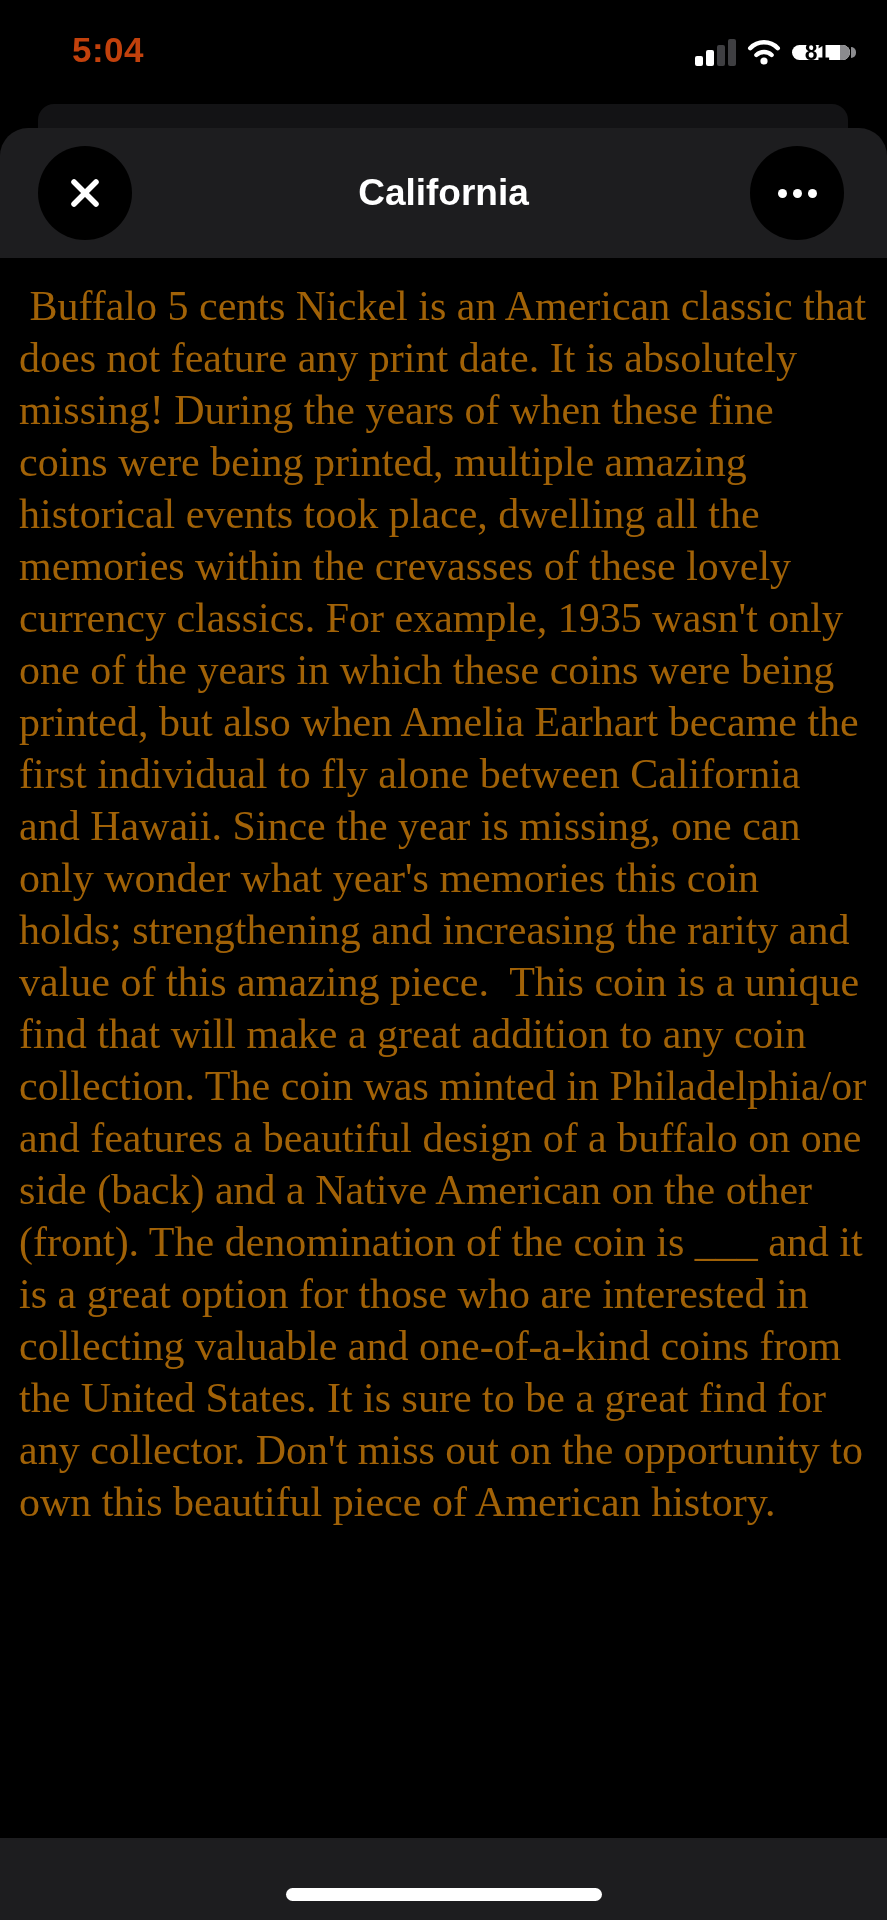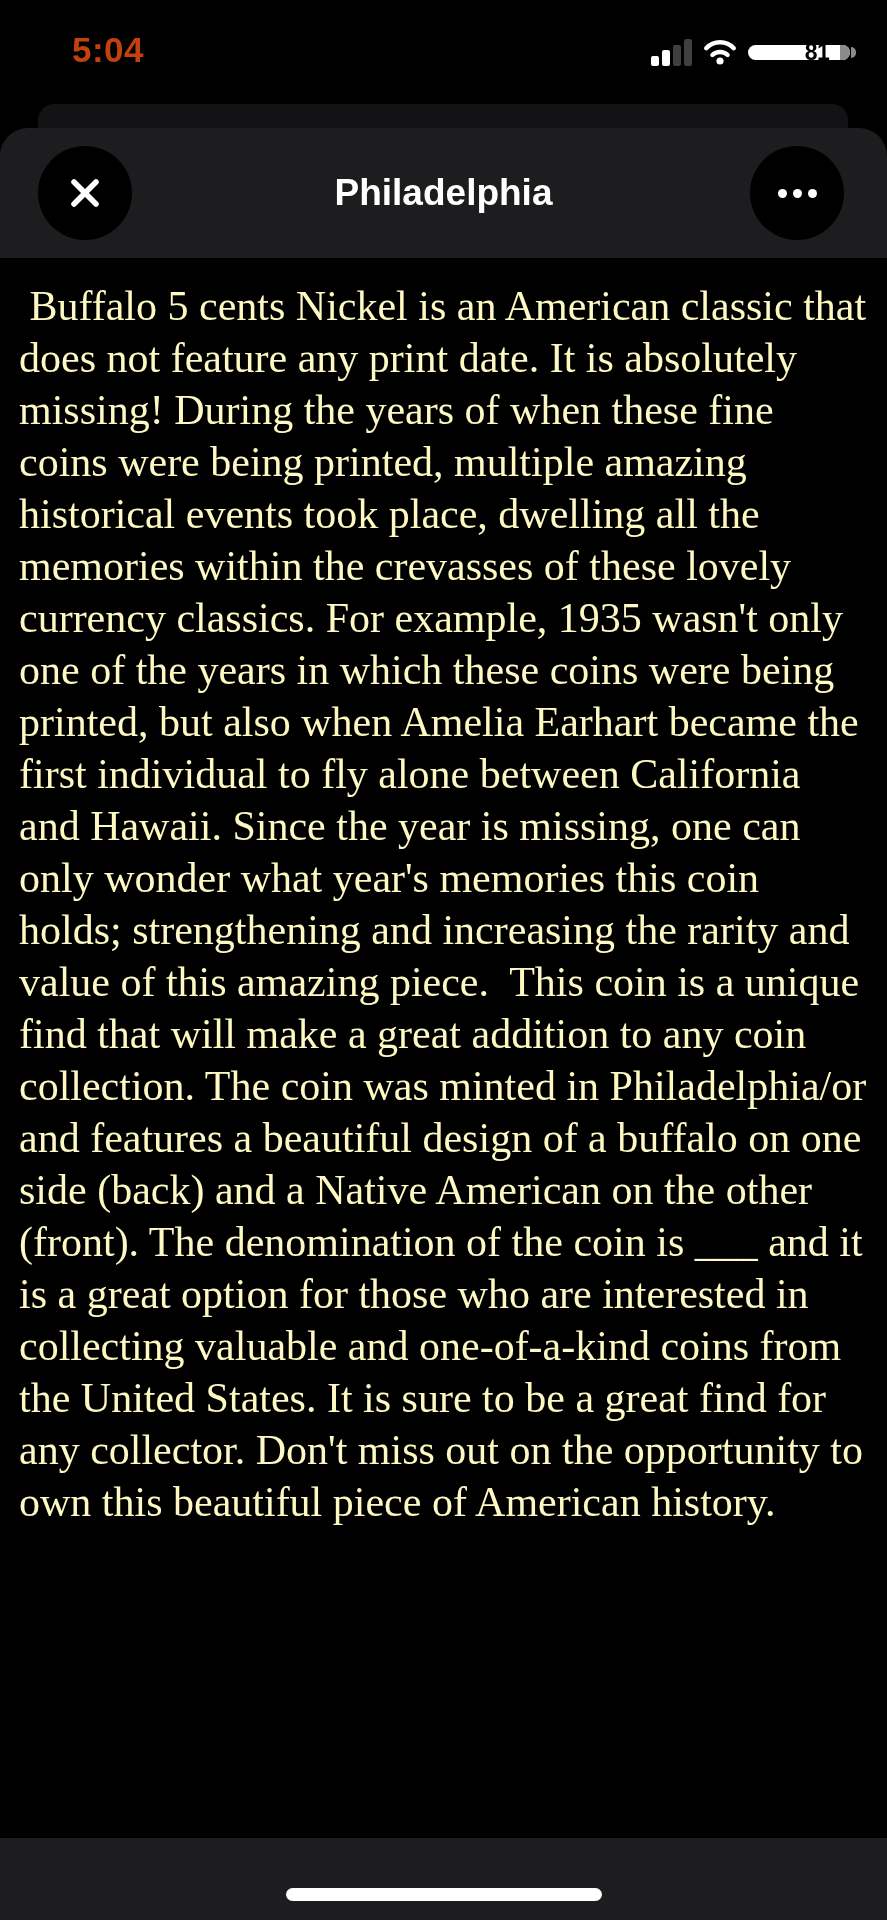--- a/index.html
+++ b/index.html
@@ -53,21 +53,20 @@
   }
   .battery-body {
     position: relative;
     width: 58px; height: 15px;
     border-radius: 8px;
     background: #fff;
     overflow: hidden;
     display: flex;
     align-items: center;
     justify-content: center;
-    padding-left: 44px;
   }
   .battery-gap {
     position: absolute;
     right: 0; top: 0; bottom: 0;
     width: 10px;
     background: #8b8b8e;
   }
   .battery-label {
     position: relative;
     z-index: 1;
@@ -144,21 +143,21 @@
     top: 130px; left: 0; right: 0; bottom: 82px;
     background: #000;
     overflow: hidden;
     padding: 22px 20px 0 19px;
     box-sizing: border-box;
   }
   .description-text {
     font-family: "Liberation Serif", serif;
     font-size: 42px;
     line-height: 52px;
-    color: #fef9c3;
+    color: #a16207;
     white-space: pre-wrap;
   }
 
   
   .bottom-bar {
     position: absolute;
     left: 0; right: 0; bottom: 0;
     height: 82px;
     background: #1d1d1f;
   }
@@ -201,21 +200,21 @@
         <div class="battery-nub"></div>
       </div>
     </div>
   </div>
 
   <div class="sheet-back"></div>
 
   <div class="sheet">
 
     <div class="sheet-header">
-      <div class="sheet-title">Philadelphia</div>
+      <div class="sheet-title">California</div>
 
       <button class="circle-btn close-btn">
         <span style="display:flex;">
           <svg width="38" height="38" viewBox="0 0 38 38">
             <line x1="8" y1="8" x2="30" y2="30" stroke="#fff" stroke-width="5.5" stroke-linecap="round"></line>
             <line x1="30" y1="8" x2="8" y2="30" stroke="#fff" stroke-width="5.5" stroke-linecap="round"></line>
           </svg>
         </span>
       </button>
 

